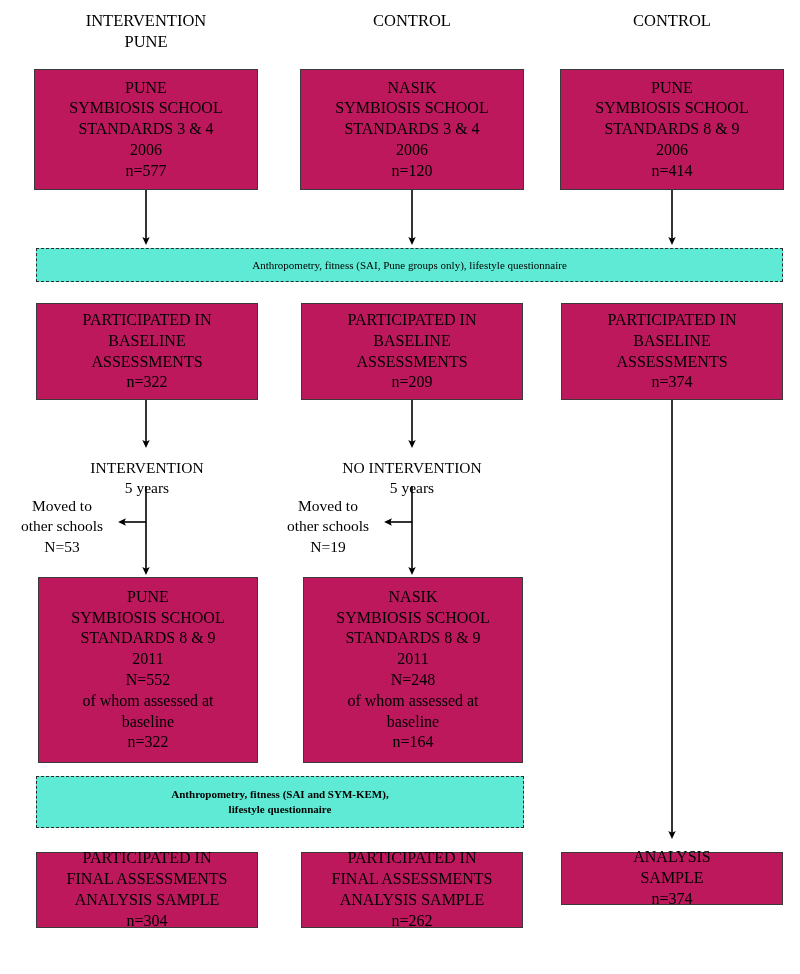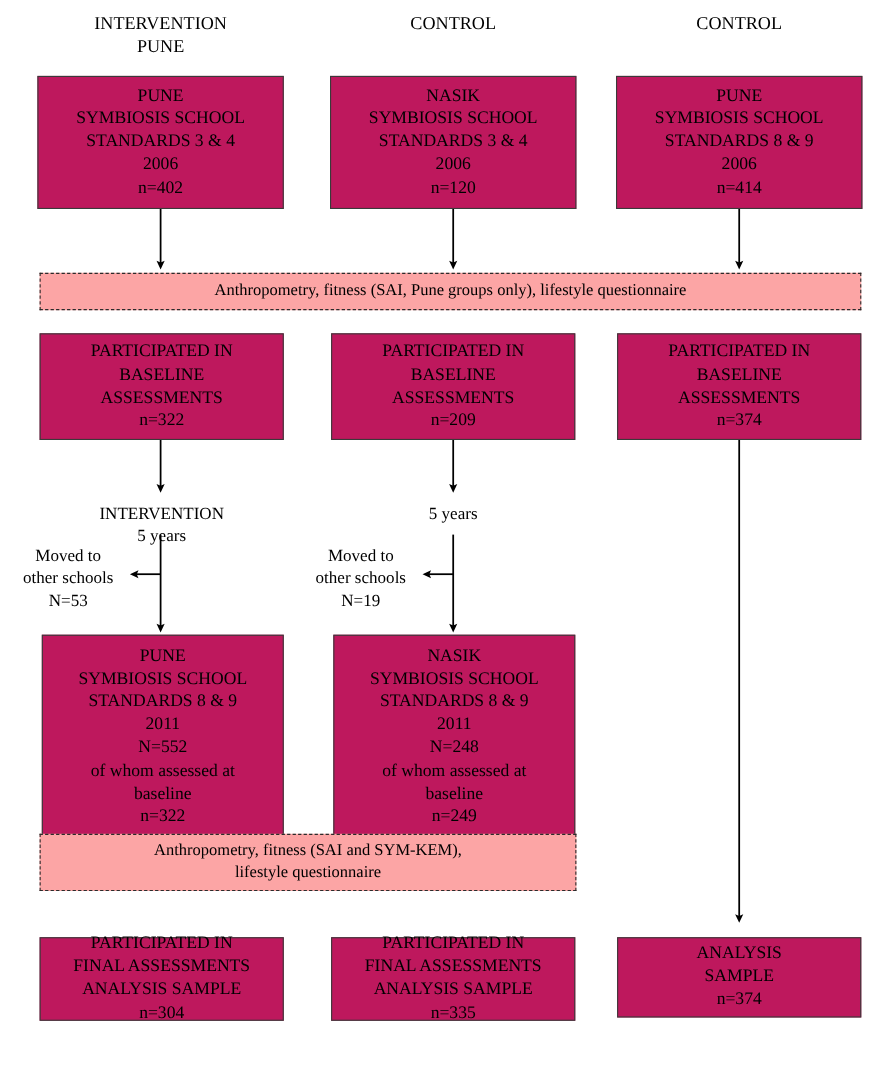--- a/index.html
+++ b/index.html
@@ -28,28 +28,28 @@
     align-items: center;
     justify-content: center;
     text-align: center;
     line-height: 1.30;
     font-size: 16px;
   }
   .dashed-box {
     position: absolute;
     box-sizing: border-box;
     border: 1.6px dashed #2b2b2b;
-    background: #fca5a5;
+    background: #5eead4;
     display: flex;
     flex-direction: column;
     align-items: center;
     justify-content: center;
     text-align: right;
     line-height: 1.32;
-    font-size: 15px;
+    font-size: 11px;
   }
   .heading {
     position: absolute;
     text-align: center;
     font-size: 16.5px;
     line-height: 1.30;
   }
   .label {
     position: absolute;
     text-align: center;
@@ -79,21 +79,21 @@
 
   <div class="heading" style="left:560px; top:10px; width:224px;">
     <div>CONTROL</div>
   </div>
 
   <div class="box" style="left:34px; top:69px; width:224px; height:121px;">
     <div class="row-line">PUNE</div>
     <div class="row-line">SYMBIOSIS SCHOOL</div>
     <div class="row-line">STANDARDS 3 &amp; 4</div>
     <div class="row-line">2006</div>
-    <div class="row-line">n=402</div>
+    <div class="row-line">n=577</div>
   </div>
 
   <div class="box" style="left:300px; top:69px; width:224px; height:121px;">
     <div class="row-line">NASIK</div>
     <div class="row-line">SYMBIOSIS SCHOOL</div>
     <div class="row-line">STANDARDS 3 &amp; 4</div>
     <div class="row-line">2006</div>
     <div class="row-line">n=120</div>
   </div>
 
@@ -152,20 +152,21 @@
   <svg class="arrow-svg" style="left:0px; top:398px;" width="800" height="445">
     <line x1="672" y1="2" x2="672" y2="437" stroke="#000000" stroke-width="1.6" marker-end="url(#ah)"></line>
   </svg>
 
   <div class="label" style="left:36px; top:458px; width:222px;">
     <div>INTERVENTION</div>
     <div>5 years</div>
   </div>
 
   <div class="label" style="left:301px; top:458px; width:222px;">
+    <div>NO INTERVENTION</div>
     <div>5 years</div>
   </div>
 
   <div class="label" style="left:6px; top:496px; width:112px; text-align:center;">
     <div>Moved to</div>
     <div>other schools</div>
     <div>N=53</div>
   </div>
 
   <div class="label" style="left:272px; top:496px; width:112px; text-align:center;">
@@ -197,41 +198,41 @@
   </div>
 
   <div class="box" style="left:303px; top:577px; width:220px; height:186px;">
     <div class="row-line">NASIK</div>
     <div class="row-line">SYMBIOSIS SCHOOL</div>
     <div class="row-line">STANDARDS 8 &amp; 9</div>
     <div class="row-line">2011</div>
     <div class="row-line">N=248</div>
     <div class="row-line">of whom assessed at</div>
     <div class="row-line">baseline</div>
-    <div class="row-line">n=249</div>
-  </div>
-
-  <div class="dashed-box" style="left:36px; top:758px; width:488px; height:52px;">
+    <div class="row-line">n=164</div>
+  </div>
+
+  <div class="dashed-box" style="left:36px; top:776px; width:488px; height:52px;font-weight:bold;">
     <div>Anthropometry, fitness (SAI and SYM-KEM),</div>
     <div>lifestyle questionnaire</div>
   </div>
 
   <div class="box" style="left:36px; top:852px; width:222px; height:76px;">
     <div class="row-line">PARTICIPATED IN</div>
     <div class="row-line">FINAL ASSESSMENTS</div>
     <div class="row-line">ANALYSIS SAMPLE</div>
     <div class="row-line">n=304</div>
   </div>
 
   <div class="box" style="left:301px; top:852px; width:222px; height:76px;">
     <div class="row-line">PARTICIPATED IN</div>
     <div class="row-line">FINAL ASSESSMENTS</div>
     <div class="row-line">ANALYSIS SAMPLE</div>
-    <div class="row-line">n=335</div>
-  </div>
-
-  <div class="box" style="left:561px; top:852px; width:222px; height:73px;">
+    <div class="row-line">n=262</div>
+  </div>
+
+  <div class="box" style="left:561px; top:852px; width:222px; height:53px;">
     <div class="row-line">ANALYSIS</div>
     <div class="row-line">SAMPLE</div>
     <div class="row-line">n=374</div>
   </div>
 
 </div>
 
 </body></html>

